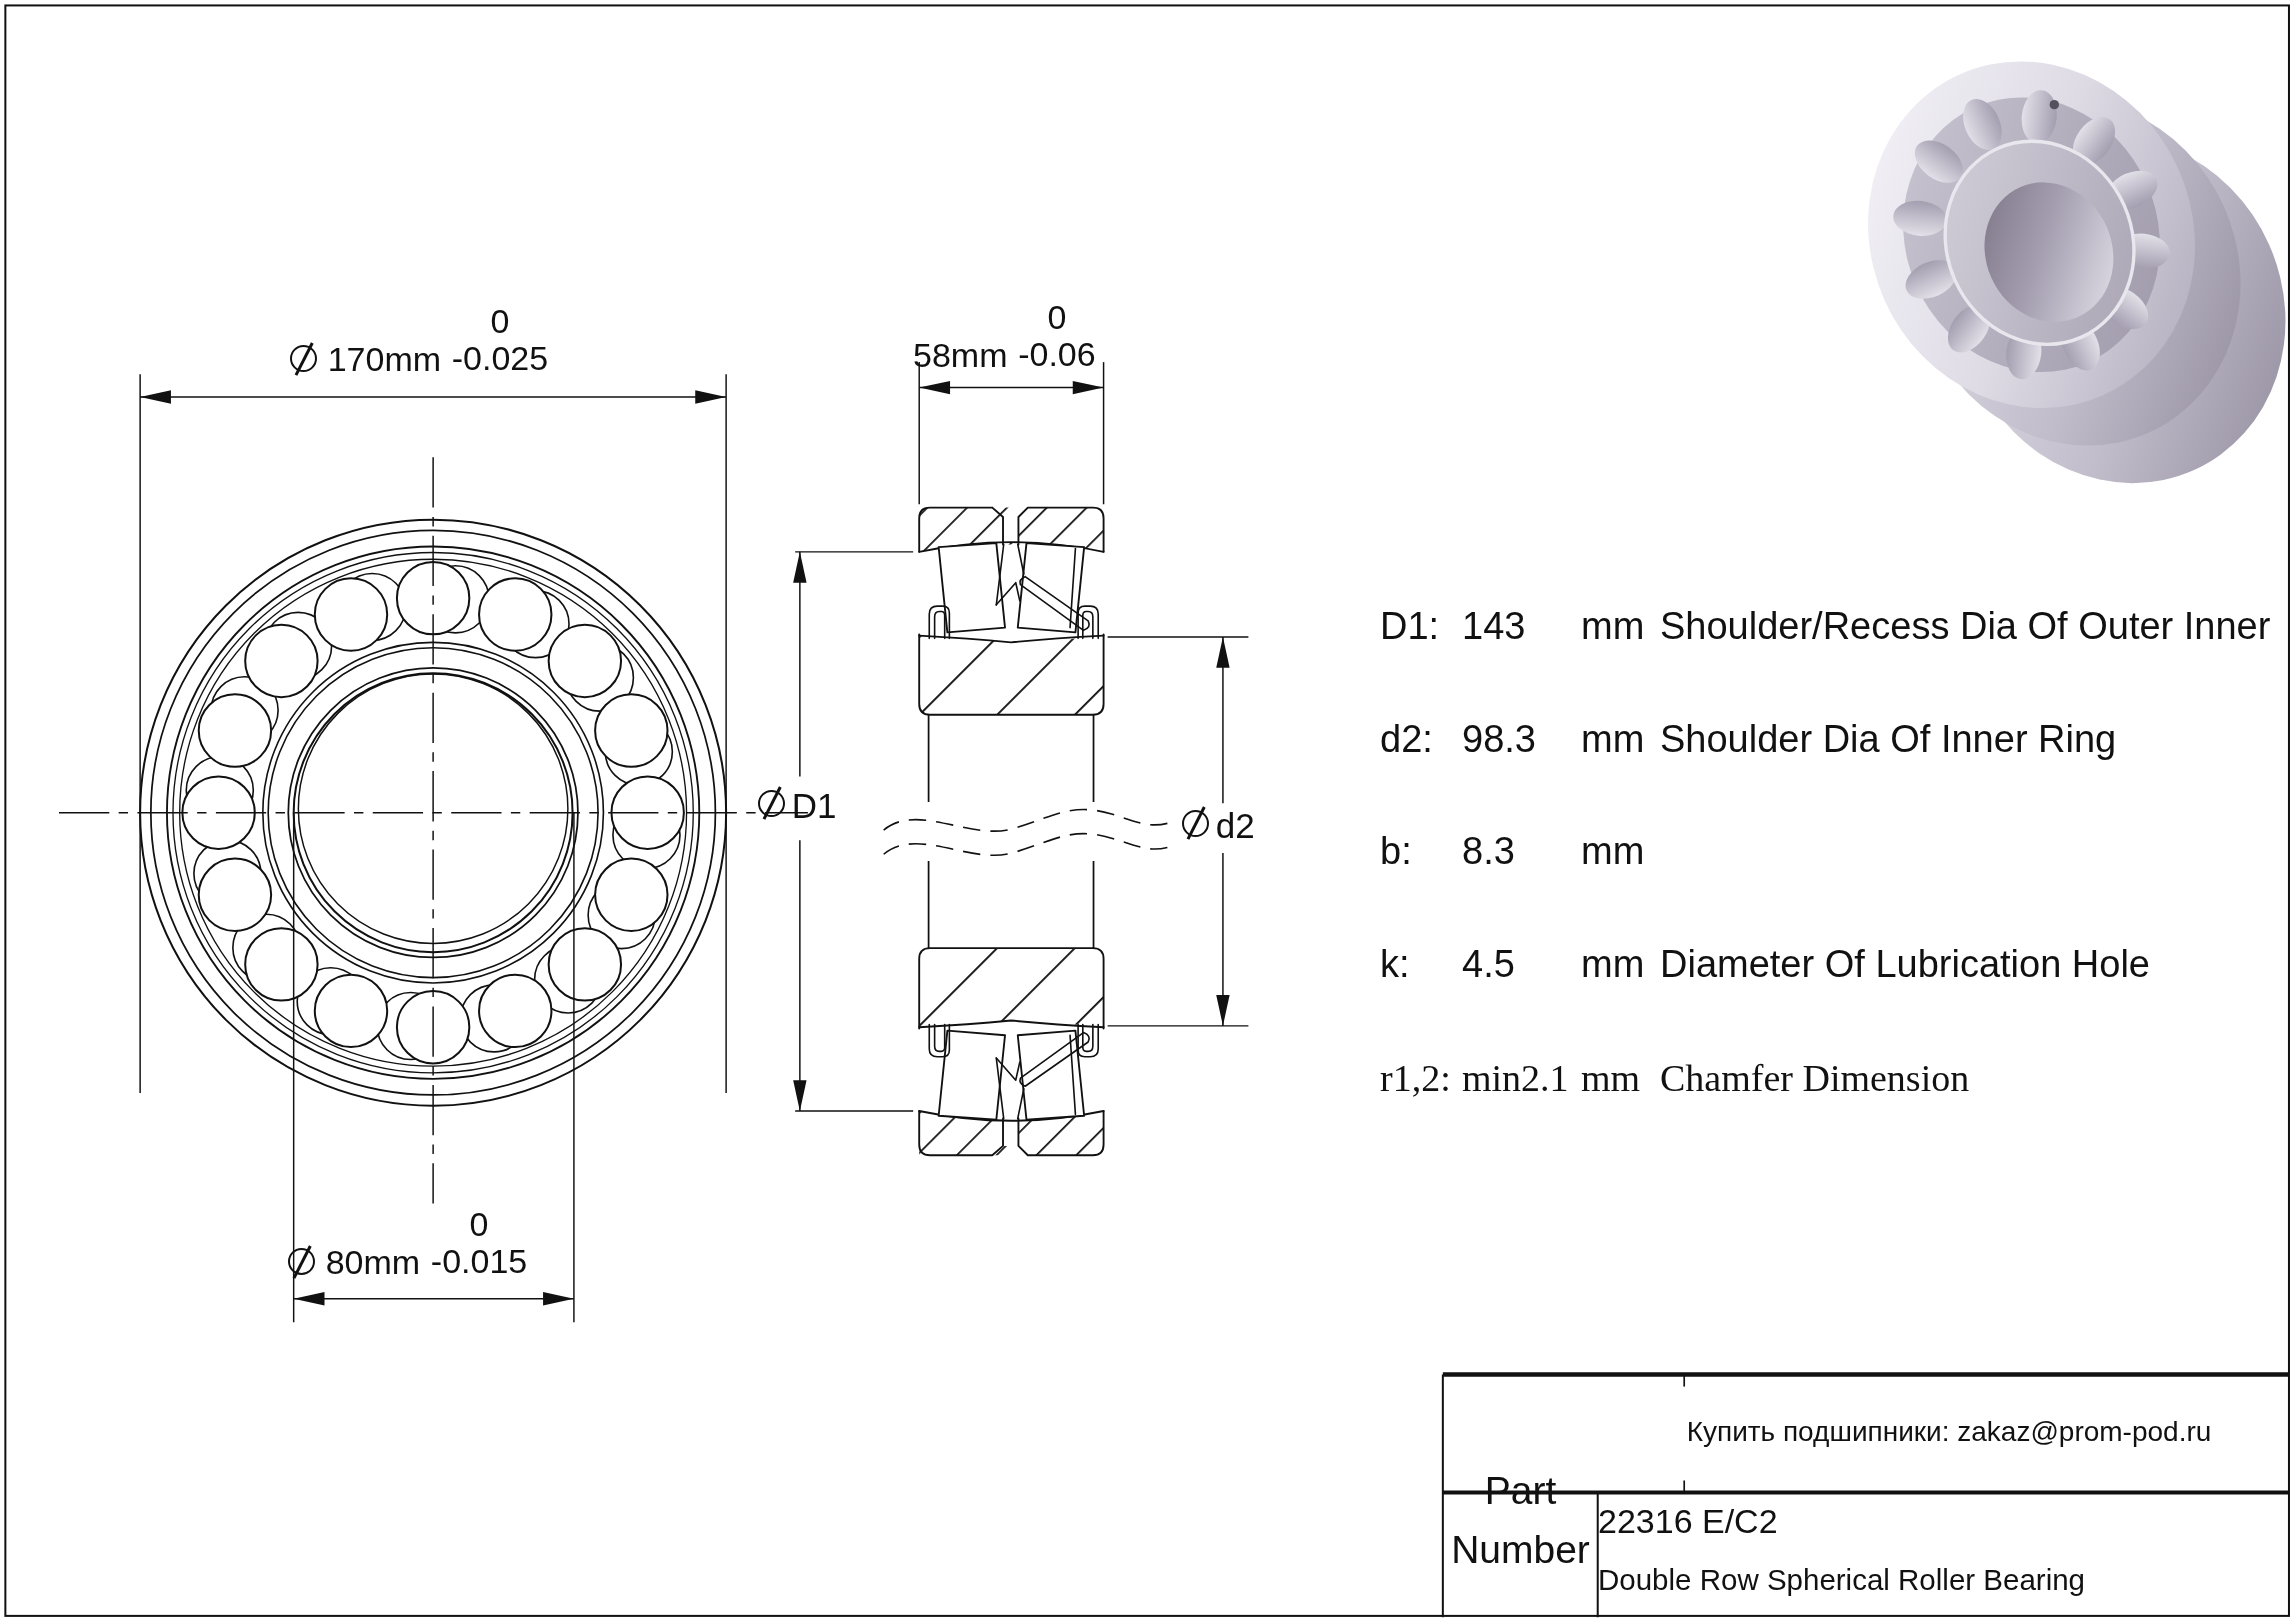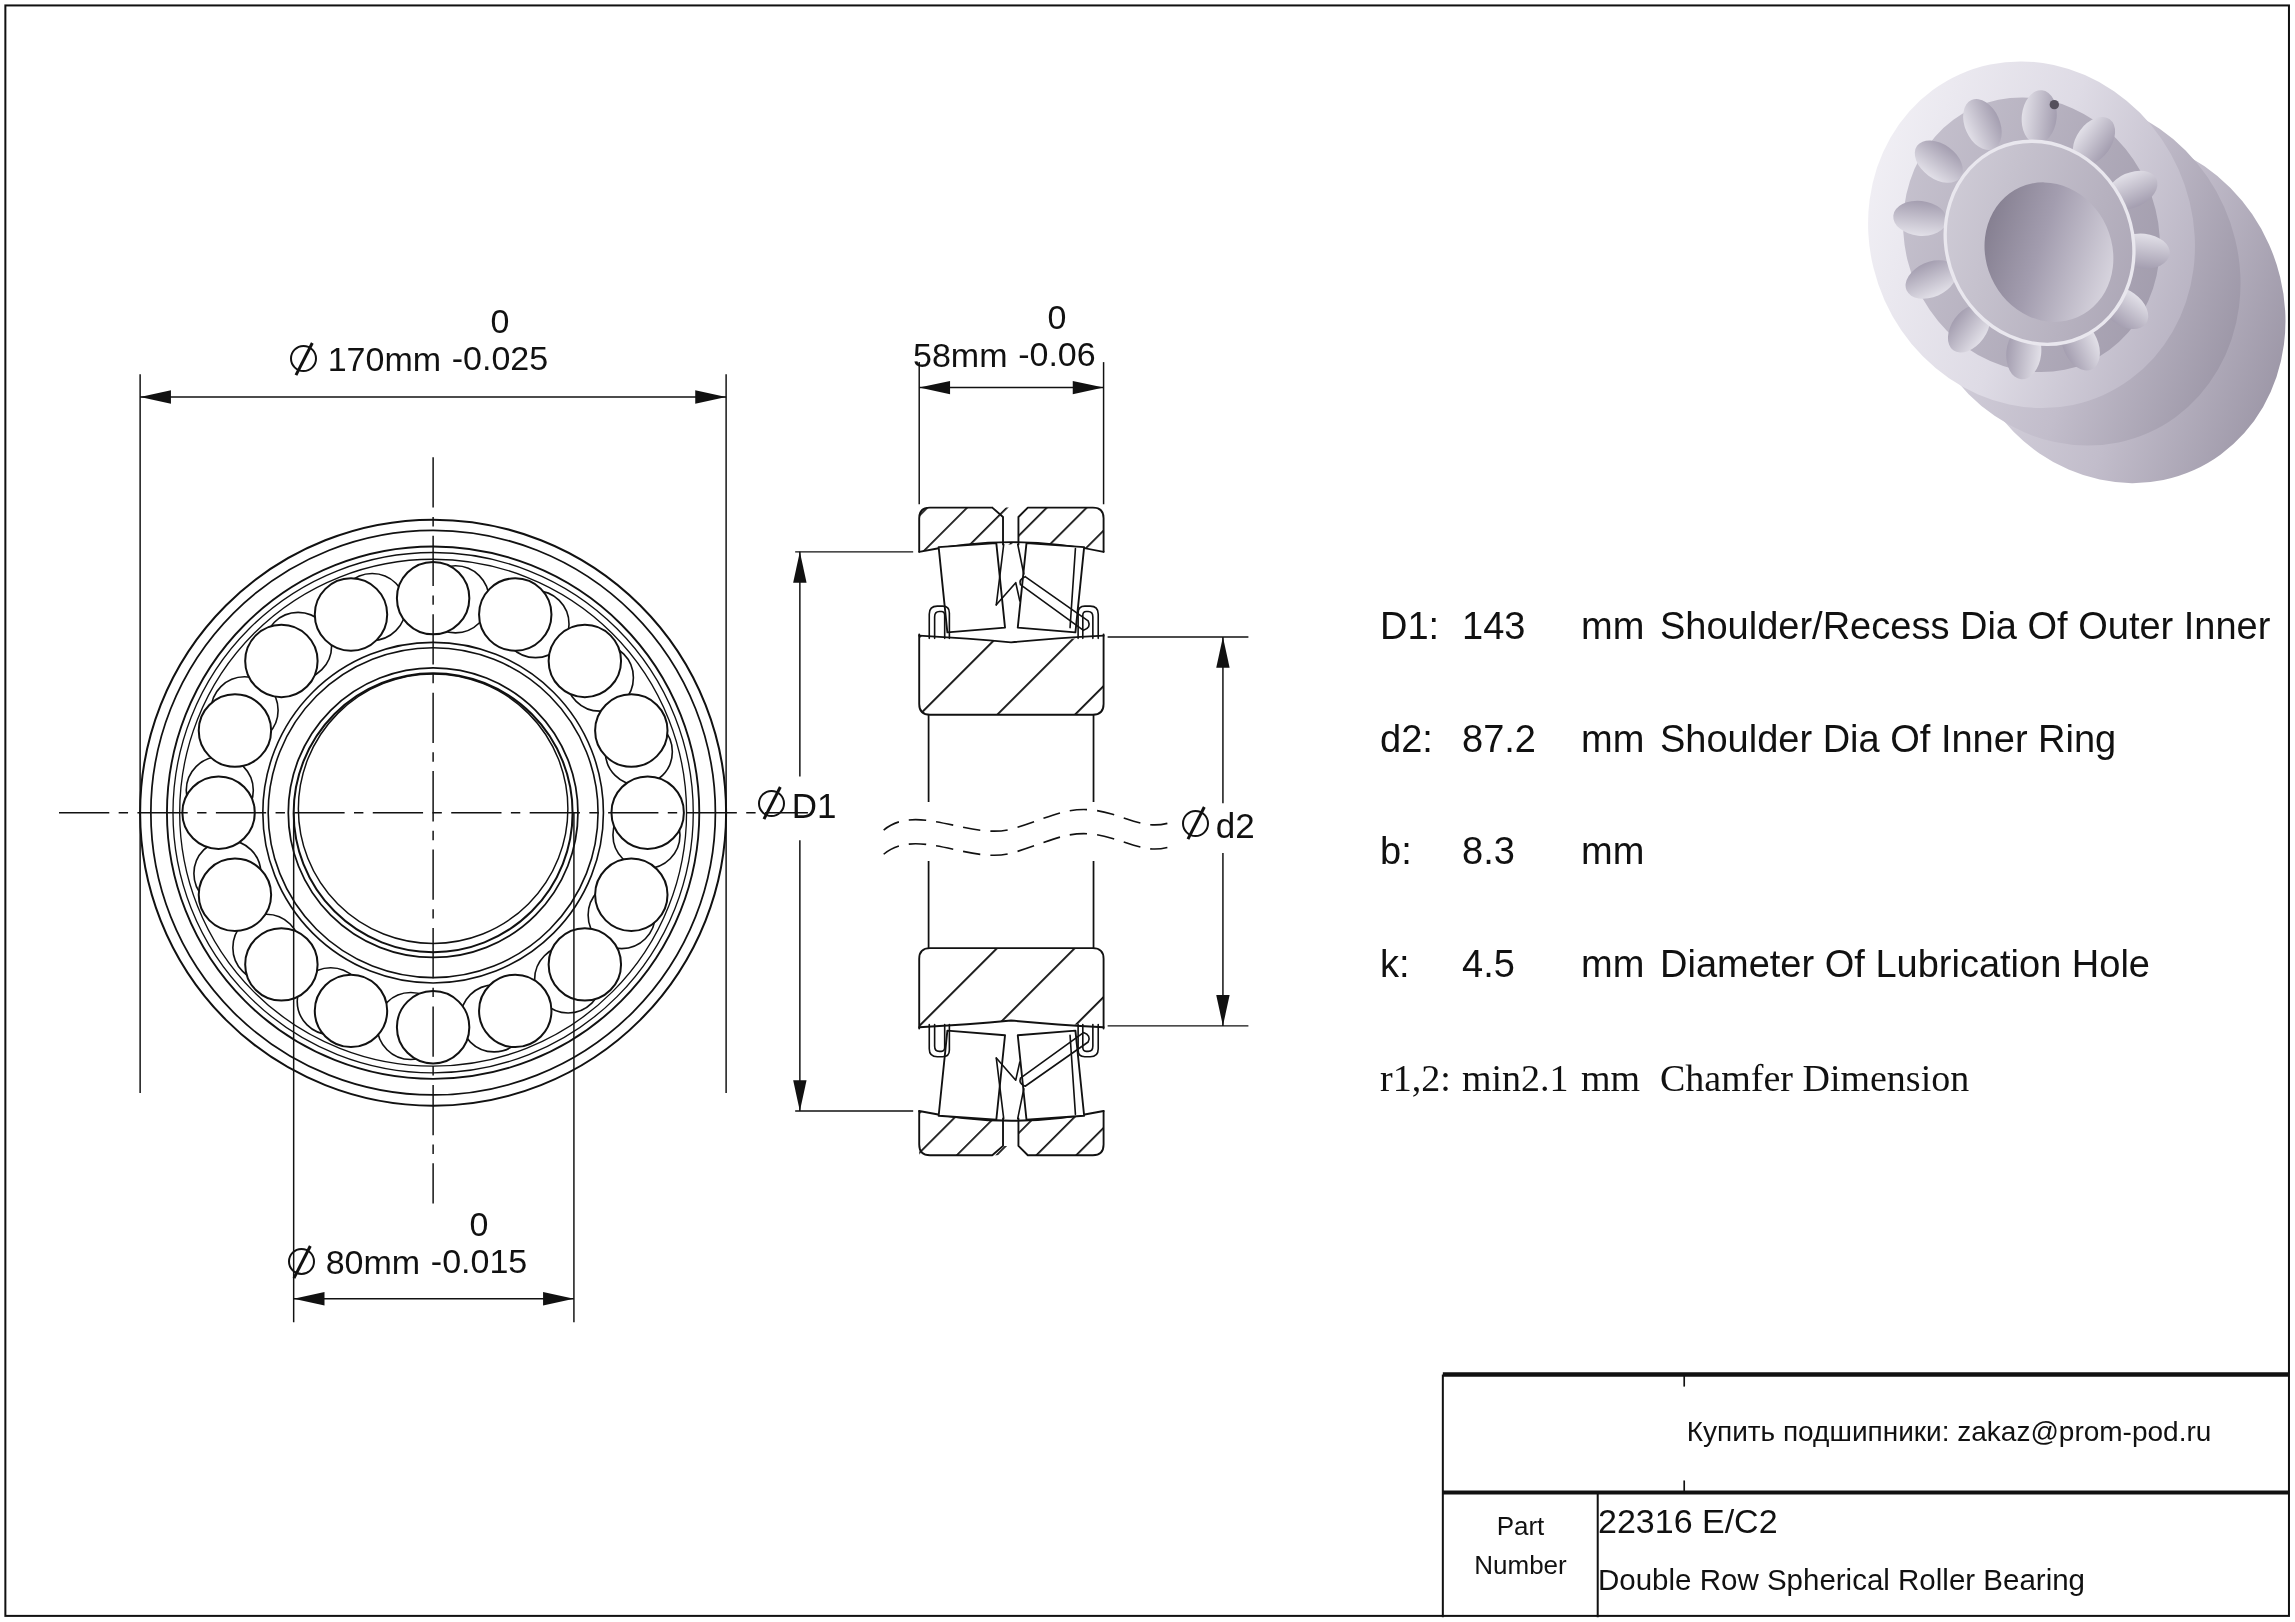--- a/index.html
+++ b/index.html
@@ -24,21 +24,21 @@
   #d2-label{left:1182px;top:806px;}
 
   
   .spec-row{position:absolute;left:1380px;width:912px;height:48px;}
   .spec-row span{position:absolute;top:0;font-size:38px;white-space:nowrap;}
   .sc1{left:0;} .sc2{left:82px;} .sc3{left:201px;} .sc4{left:280px;}
   #spec-0{top:605px;} #spec-1{top:718px;} #spec-2{top:830px;} #spec-3{top:943px;} #spec-4{top:1056px;font-family:Liberation Serif, serif;}
 
   
   .tb-note{position:absolute;left:1443px;top:1416px;width:1012px;text-align:center;font-size:28px;}
-  .tb-part-label{position:absolute;left:1443px;top:1507px;width:155px;text-align:center;font-size:26px;line-height:1.5;}
+  .tb-part-label{position:absolute;left:1443px;top:1462px;width:155px;text-align:center;font-size:39px;line-height:1.5;}
   .tb-part-number{position:absolute;left:1598px;top:1502px;width:556px;text-align:left;font-size:34px;}
   .tb-part-desc{position:absolute;left:1598px;top:1563px;width:692px;text-align:left;font-size:29.5px;}
 </style>
 </head>
 <body>
 
 <svg class="drawing" width="2295" height="1622" viewBox="0 0 3423 2419">
   <defs>
     <pattern id="h42" patternUnits="userSpaceOnUse" width="40" height="42" patternTransform="rotate(-45)">
       <rect x="-5" y="0" width="50" height="2.6" fill="#111"></rect>
@@ -278,21 +278,21 @@
 </div>
 
 <div class="spec-row" id="spec-0">
   <span class="sc1">D1:</span>
   <span class="sc2">143</span>
   <span class="sc3">mm</span>
   <span class="sc4">Shoulder/Recess Dia Of Outer Inner</span>
 </div>
 <div class="spec-row" id="spec-1">
   <span class="sc1">d2:</span>
-  <span class="sc2">87.2</span>
+  <span class="sc2">98.3</span>
   <span class="sc3">mm</span>
   <span class="sc4">Shoulder Dia Of Inner Ring</span>
 </div>
 <div class="spec-row" id="spec-2">
   <span class="sc1">b:</span>
   <span class="sc2">8.3</span>
   <span class="sc3">mm</span>
 </div>
 <div class="spec-row" id="spec-3">
   <span class="sc1">k:</span>

